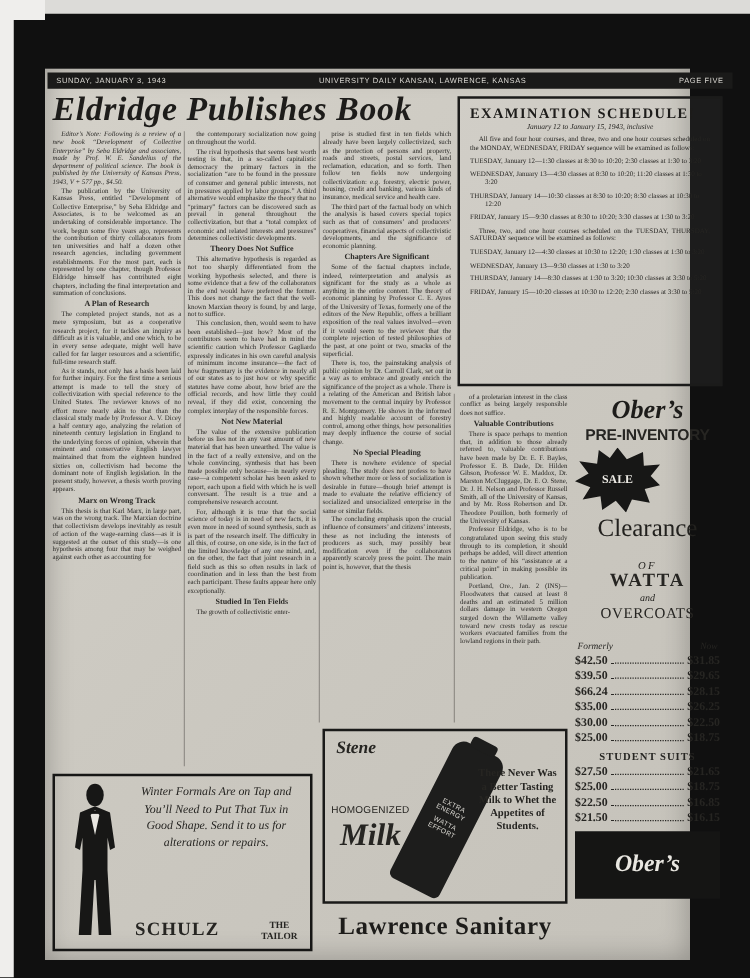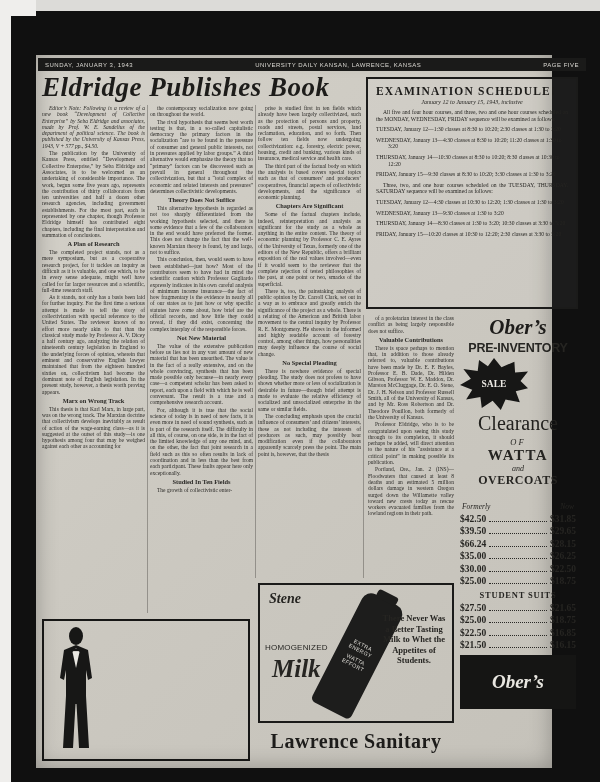--- a/index.html
+++ b/index.html
@@ -37,24 +37,24 @@
   .flood-head { font-weight:bold; text-align:center; font-size:8.2px; line-height:9.5px;
                 border-top:1px solid #2c2b28; margin-top:3px; padding-top:3px; }
 
   .obers { position:absolute; left:424px; top:260px; width:116px; height:450px; text-align:center; overflow:hidden; }
   .obers-logo { font-style:italic; font-weight:bold; font-size:21px; color:#1d1c1a; }
   .obers-pre { font-family:"Liberation Sans",sans-serif; font-weight:bold; font-size:12.5px; letter-spacing:-.2px; margin-top:1px; }
   .burst { width:68px; height:52px; margin:3px auto 2px 0; background:#171716; color:#eceae4;
            display:flex; align-items:center; justify-content:center; font-weight:bold; font-size:9.5px;
            clip-path:polygon(50% 0%,61% 18%,80% 7%,81% 28%,100% 26%,89% 44%,100% 58%,82% 64%,88% 85%,67% 80%,60% 100%,48% 82%,32% 96%,30% 75%,9% 80%,18% 61%,0% 52%,16% 40%,5% 21%,26% 25%,28% 4%,41% 16%); }
   .clearance { font-size:20px; color:#22211e; }
-  .of-line { font-size:8.5px; letter-spacing:2px; margin-top:2px;font-style:italic; }
+  .of-line { font-size:8.5px; letter-spacing:2px; margin-top:12px;font-style:italic; }
   .suits-line { font-size:15px; font-weight:bold; letter-spacing:1.5px; }
   .and-line { font-style:italic; font-size:8px; }
-  .coats-line { font-size:12px; font-weight:bold; letter-spacing:.5px; margin-bottom:14px; }
+  .coats-line { font-size:12px; font-weight:normal; letter-spacing:.5px; margin-bottom:14px; }
   .price-head { display:flex; justify-content:space-between; font-style:italic; font-size:7.5px; margin-top:3px; padding:0 2px; }
   .price-row { display:flex; align-items:baseline; font-weight:bold; font-size:9.5px; margin-top:2.5px; }
   .price-row .dots { flex:1; border-bottom:1.5px dotted #2a2926; margin:0 3px 2px; }
   .student { font-weight:bold; font-size:8.5px; letter-spacing:.8px; margin-top:4px; }
   .obers-foot { margin-top:5px; background:#151514; color:#e9e7e1; height:54px; display:flex;
                 align-items:center; justify-content:center; font-style:italic; font-weight:bold; font-size:19px; }
 
   .milk-ad { position:absolute; left:222px; top:528px; width:196px; height:180px; }
   .milk-box { border:2px solid #1a1a19; height:140px; position:relative; overflow:hidden; }
   .milk-drink { position:absolute; left:9px; top:6px; font-style:italic; font-weight:bold; font-size:14px; }
@@ -244,15 +244,25 @@
 
   <div class="schulz">
     <div class="schulz-man">
       <svg viewBox="0 0 52 128" width="52" height="128">
         <ellipse cx="26" cy="10" rx="7" ry="9" fill="#171716"></ellipse>
         <path d="M26 19 L14 24 L10 52 L14 54 L16 44 L16 70 L13 122 L23 122 L25.5 78 L26.5 78 L29 122 L39 122 L36 70 L36 44 L38 54 L42 52 L38 24 Z" fill="#171716"></path>
         <path d="M26 22 L22.5 26 L26 42 L29.5 26 Z" fill="#e9e7e1"></path>
         <rect x="23" y="22.5" width="6" height="2.6" fill="#171716"></rect>
       </svg>
     </div>
+    <div class="schulz-right">
+      <div class="schulz-copy">Winter Formals Are on Tap and You’ll Need to Put That Tux in Good Shape. Send it to us for alterations or repairs.</div>
+      <div class="schulz-sign">
+        <span class="schulz-name">SCHULZ</span>
+        <span class="schulz-tailor">
+          <span>THE</span><br>
+          <span>TAILOR</span>
+        </span>
+      </div>
+    </div>
   </div>
 
 </div>
 
 </body></html>

